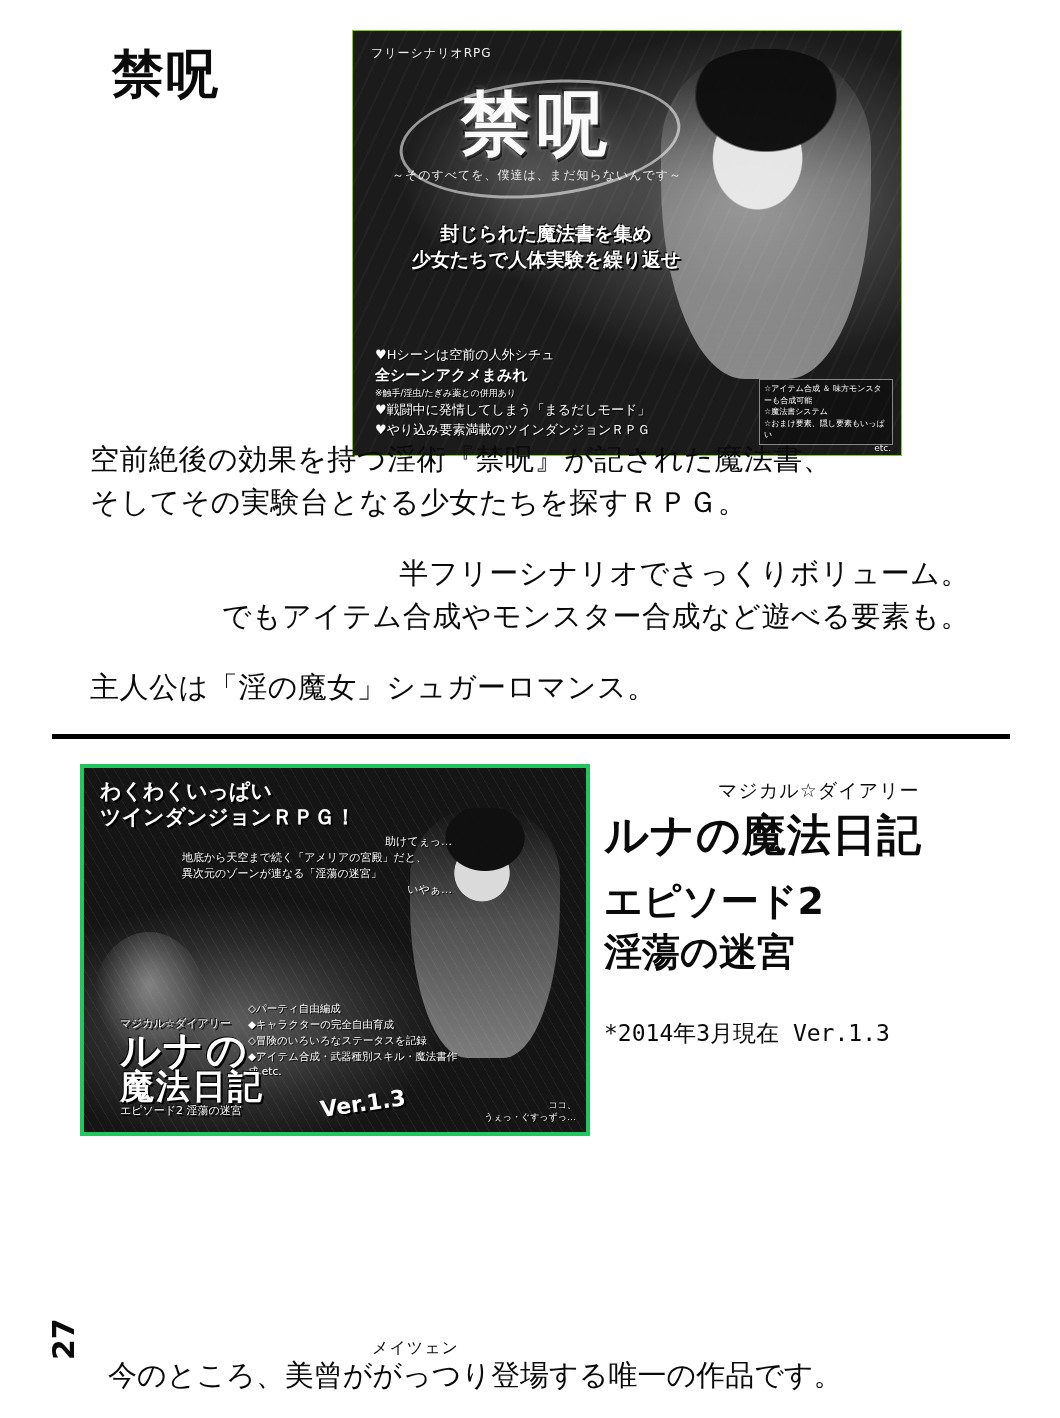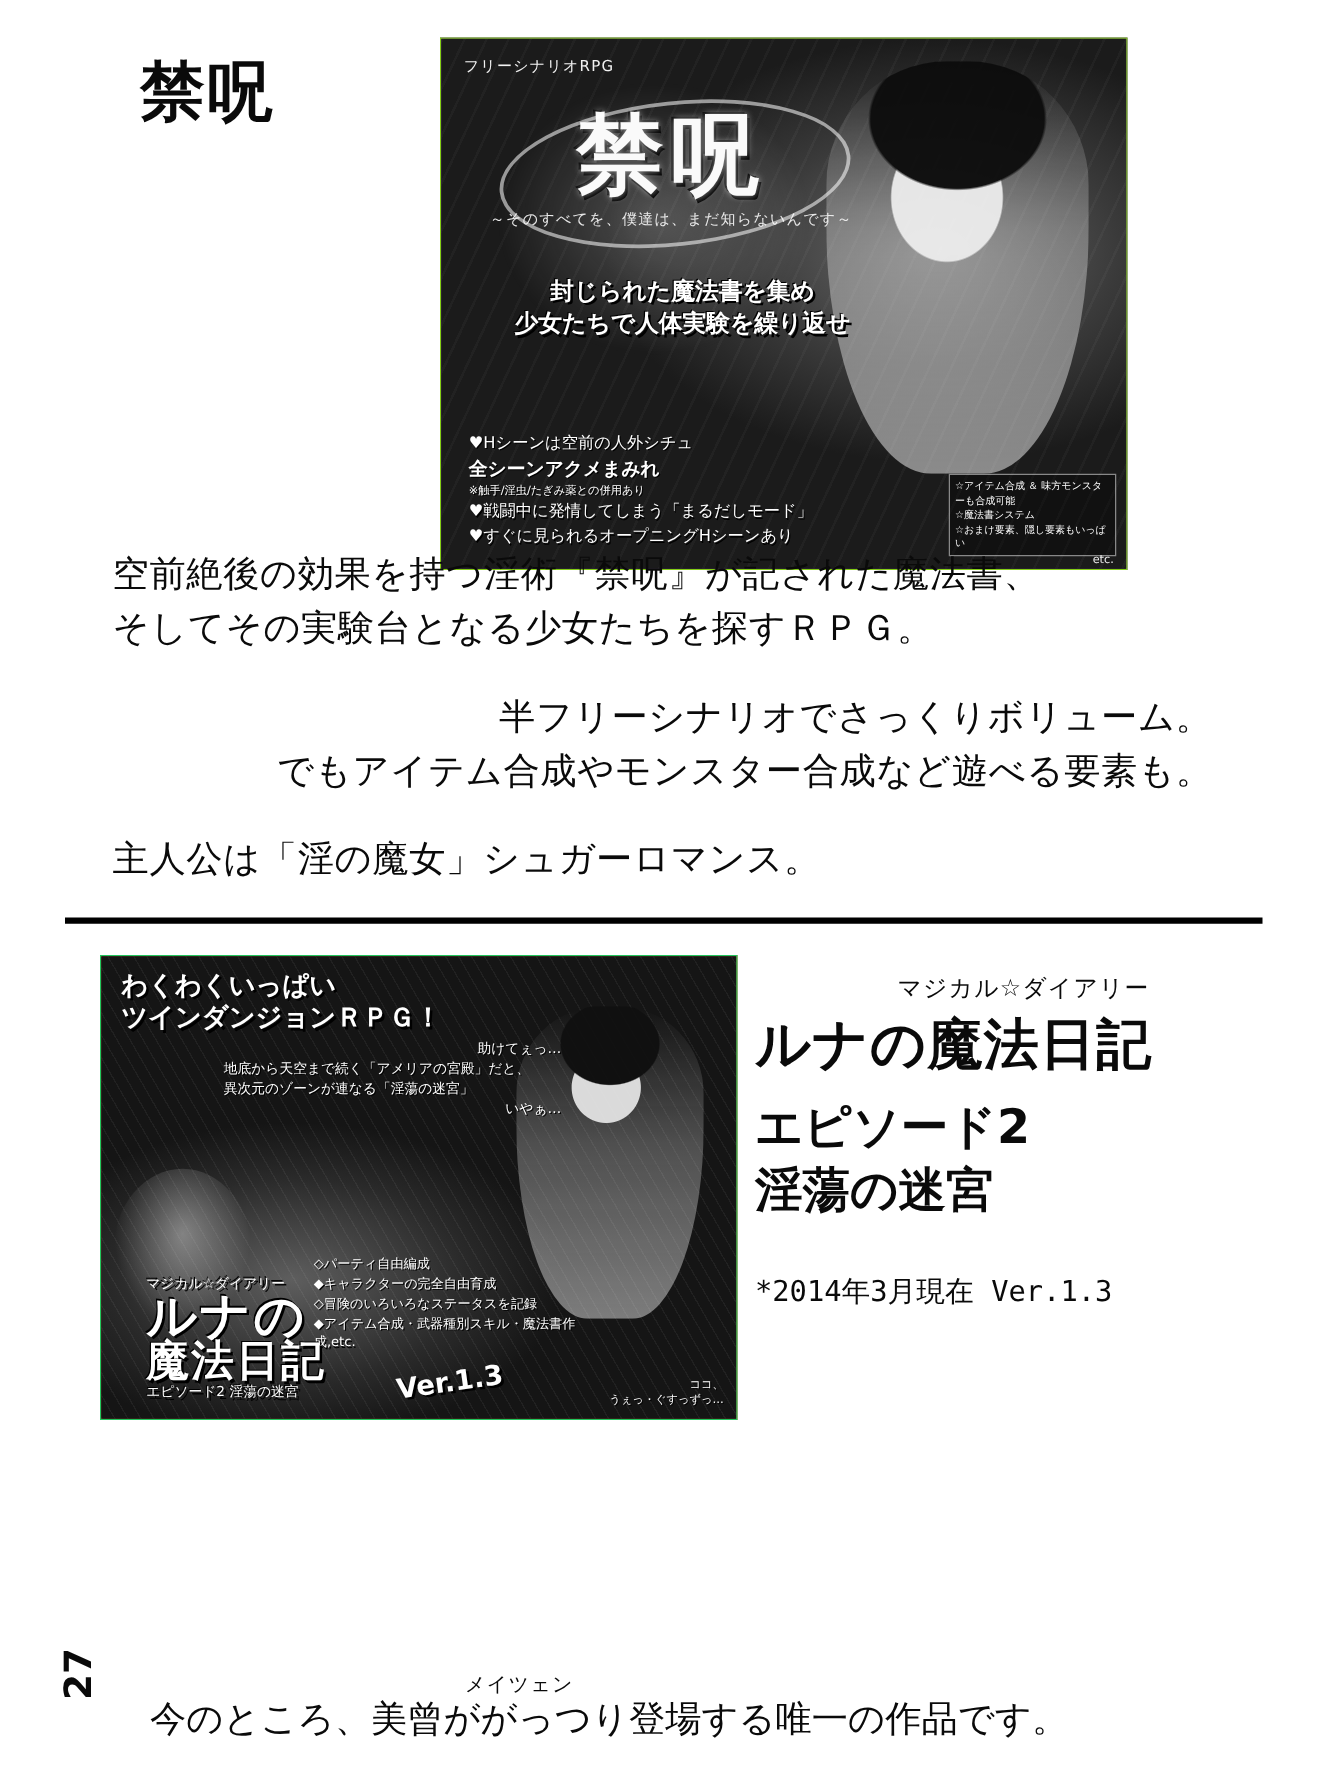--- a/index.html
+++ b/index.html
@@ -208,21 +208,21 @@
 
   
   .shot2 {
     position: absolute;
     left: 80px;
     top: 764px;
     width: 510px;
     height: 372px;
     background: #c2410c;
     overflow: hidden;
-    border: 1px solid #22c55e;
+    border: 4px solid #22c55e;
     box-sizing: border-box;
   }
   .shot2 .bgwash {
     position: absolute;
     inset: 0;
     background:
       radial-gradient(ellipse 50% 40% at 30% 70%, #5e5e5e 0%, #2a2a2a 55%, #151515 85%),
       linear-gradient(180deg, #1d1d1d 0%, #101010 100%);
   }
   .shot2 .hatch {
@@ -381,21 +381,21 @@
   .sec2-last-ruby {
     position: absolute;
     left: 372px;
     top: 1338px;
     font-size: 16px;
     font-family: "DejaVu Sans", sans-serif;
     letter-spacing: 1px;
   }
   .sec2-last {
     position: absolute;
-    left: 120px;
+    left: 108px;
     top: 1356px;
     font-size: 29px;
     font-family: "DejaVu Sans", sans-serif;
   }
 
   .page-number {
     position: absolute;
     left: 46px;
     top: 1360px;
     font-size: 30px;
@@ -429,21 +429,21 @@
     <div class="tagline">
       <div>封じられた魔法書を集め</div>
       <div>少女たちで人体実験を繰り返せ</div>
     </div>
 
     <div class="bullets">
       <div>♥Hシーンは空前の人外シチュ</div>
       <div class="b2">全シーンアクメまみれ</div>
       <div class="smallnote">※触手/淫虫/たぎみ薬との併用あり</div>
       <div>♥戦闘中に発情してしまう「まるだしモード」</div>
-      <div>♥すぐに見られるオープニングHシーンあり</div>
+      <div>♥やり込み要素満載のツインダンジョンＲＰＧ</div>
     </div>
 
     <div class="sidebox" style="white-space: pre-line;">☆アイテム合成 ＆ 味方モンスターも合成可能
 ☆魔法書システム
 ☆おまけ要素、隠し要素もいっぱい</div>
     <div class="etc">etc.</div>
   </div>
 
   <div class="sec1-body">
     <p style="white-space: pre-line;">空前絶後の効果を持つ淫術『禁呪』が記された魔法書、

